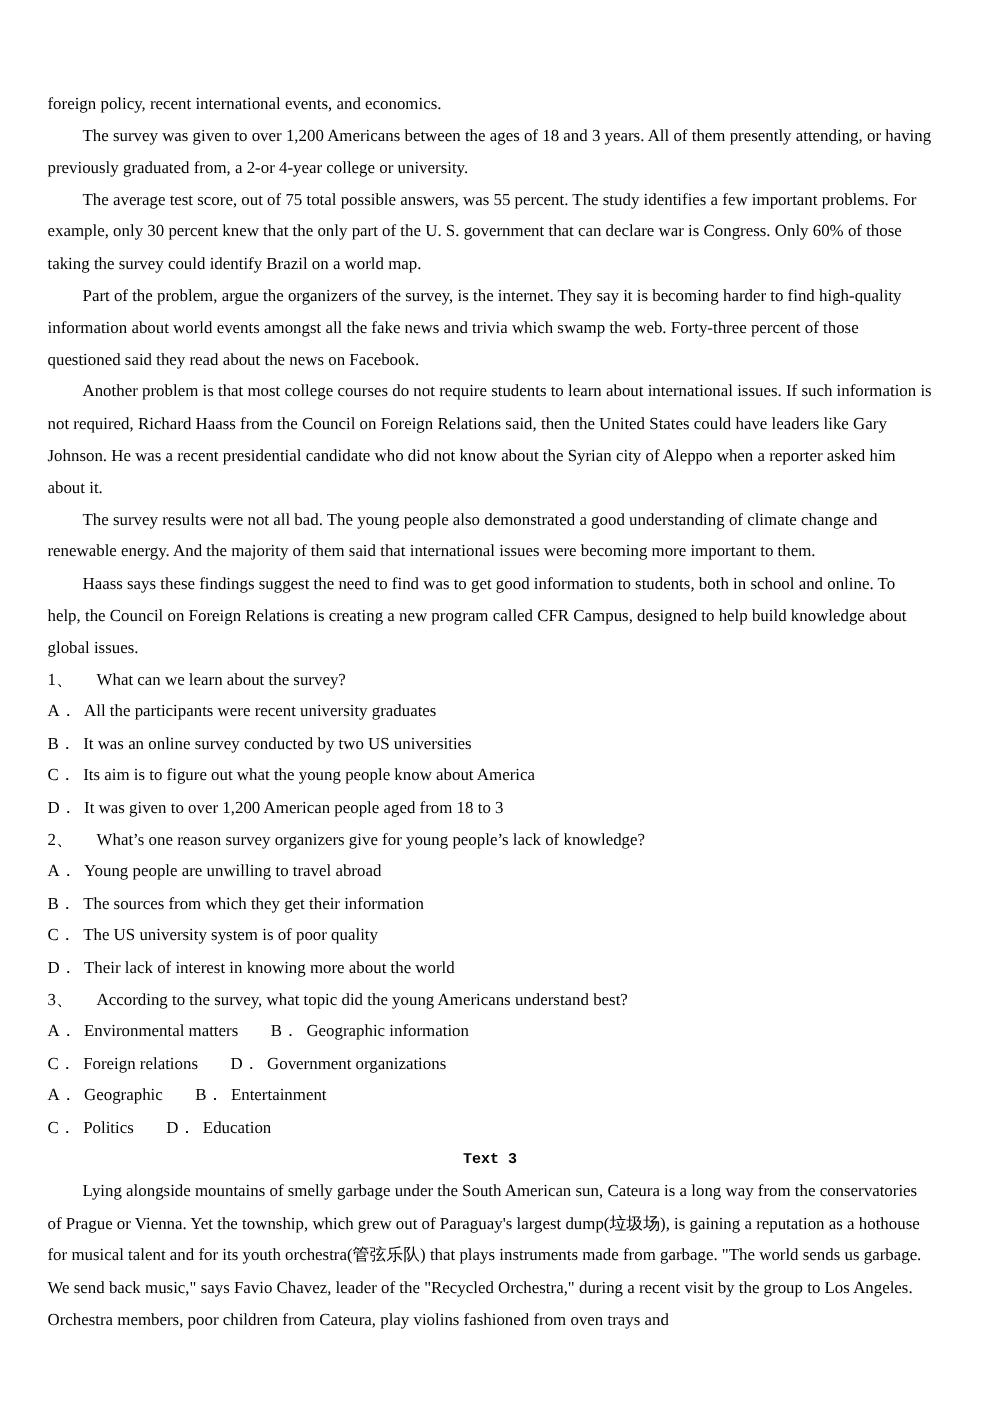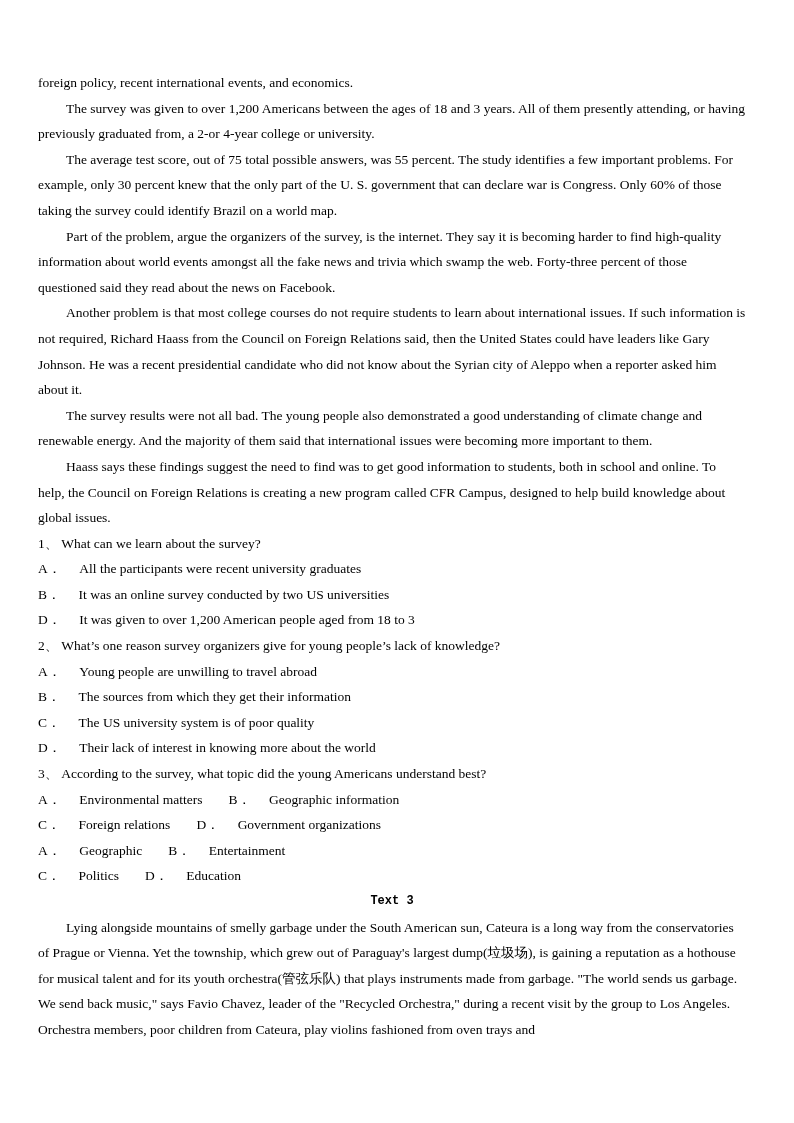--- a/index.html
+++ b/index.html
@@ -15,26 +15,26 @@
     box-sizing: border-box;
   }
   .content {
     padding: 70px 38px 0 38px;
   }
   .para { text-align: left; }
   .para.indent { text-indent: 28px; }
   .q-block { }
   .q-line { }
   .q-num { }
-  .q-text { margin-left: 3px; }
+  .q-text { margin-left: 19px; }
   .opt-line { }
   .opt { }
   .opt.first-in-pair { margin-right: 26px; }
   .opt-label { }
-  .opt-text { margin-left: 18px; }
+  .opt-text { margin-left: 6px; }
   .section-heading {
     text-align: center;
     font-family: "Liberation Mono", "DejaVu Sans Mono", monospace;
     font-weight: bold;
     font-size: 12px;
   }
 </style>
 </head>
 <body>
 
@@ -47,20 +47,21 @@
         <div class="para indent">Part of the problem, argue the organizers of the survey, is the internet. They say it is becoming harder to find high-quality information about world events amongst all the fake news and trivia which swamp the web. Forty-three percent of those questioned said they read about the news on Facebook.</div>
         <div class="para indent">Another problem is that most college courses do not require students to learn about international issues. If such information is not required, Richard Haass from the Council on Foreign Relations said, then the United States could have leaders like Gary Johnson. He was a recent presidential candidate who did not know about the Syrian city of Aleppo when a reporter asked him about it.</div>
         <div class="para indent">The survey results were not all bad. The young people also demonstrated a good understanding of climate change and renewable energy. And the majority of them said that international issues were becoming more important to them.</div>
         <div class="para indent">Haass says these findings suggest the need to find was to get good information to students, both in school and online. To help, the Council on Foreign Relations is creating a new program called CFR Campus, designed to help build knowledge about global issues.</div>
       </div>
     <div id="questions">
         <div class="q-block">
           <div class="q-line"><span class="q-num">1、</span><span class="q-text">What can we learn about the survey?</span></div>
           <div class="opt-line"><span class="opt"><span class="opt-label">A．</span><span class="opt-text">All the participants were recent university graduates</span></span></div>
           <div class="opt-line"><span class="opt"><span class="opt-label">B．</span><span class="opt-text">It was an online survey conducted by two US universities</span></span></div>
+          <div class="opt-line"><span class="opt"><span class="opt-label">C．</span><span class="opt-text">Its aim is to figure out what the young people know about America</span></span></div>
           <div class="opt-line"><span class="opt"><span class="opt-label">D．</span><span class="opt-text">It was given to over 1,200 American people aged from 18 to 3</span></span></div>
         </div>
         <div class="q-block">
           <div class="q-line"><span class="q-num">2、</span><span class="q-text">What’s one reason survey organizers give for young people’s lack of knowledge?</span></div>
           <div class="opt-line"><span class="opt"><span class="opt-label">A．</span><span class="opt-text">Young people are unwilling to travel abroad</span></span></div>
           <div class="opt-line"><span class="opt"><span class="opt-label">B．</span><span class="opt-text">The sources from which they get their information</span></span></div>
           <div class="opt-line"><span class="opt"><span class="opt-label">C．</span><span class="opt-text">The US university system is of poor quality</span></span></div>
           <div class="opt-line"><span class="opt"><span class="opt-label">D．</span><span class="opt-text">Their lack of interest in knowing more about the world</span></span></div>
         </div>
         <div class="q-block">

